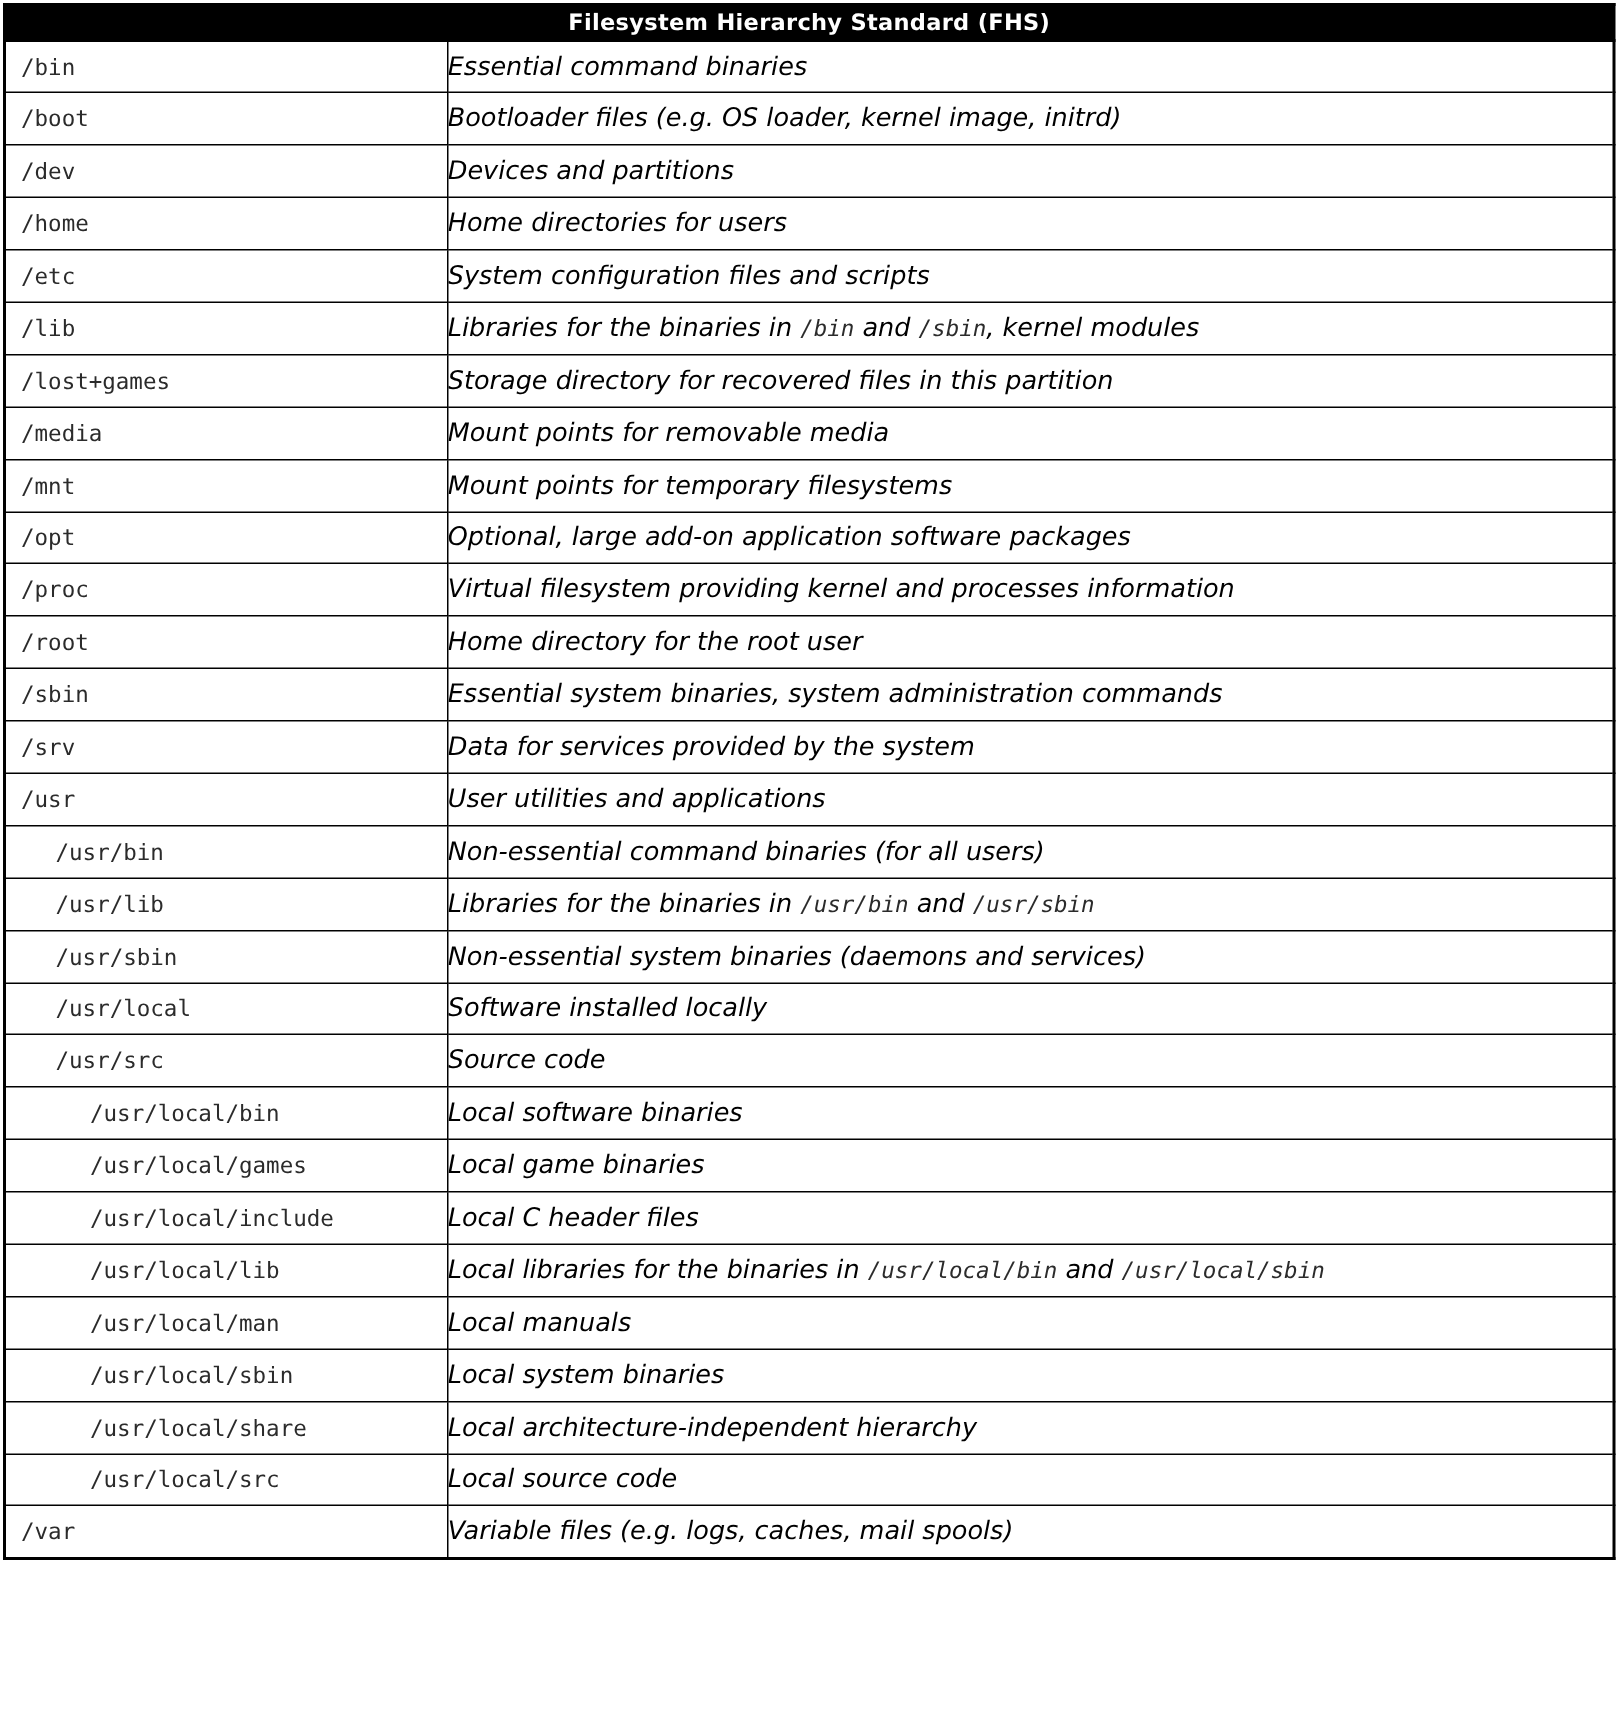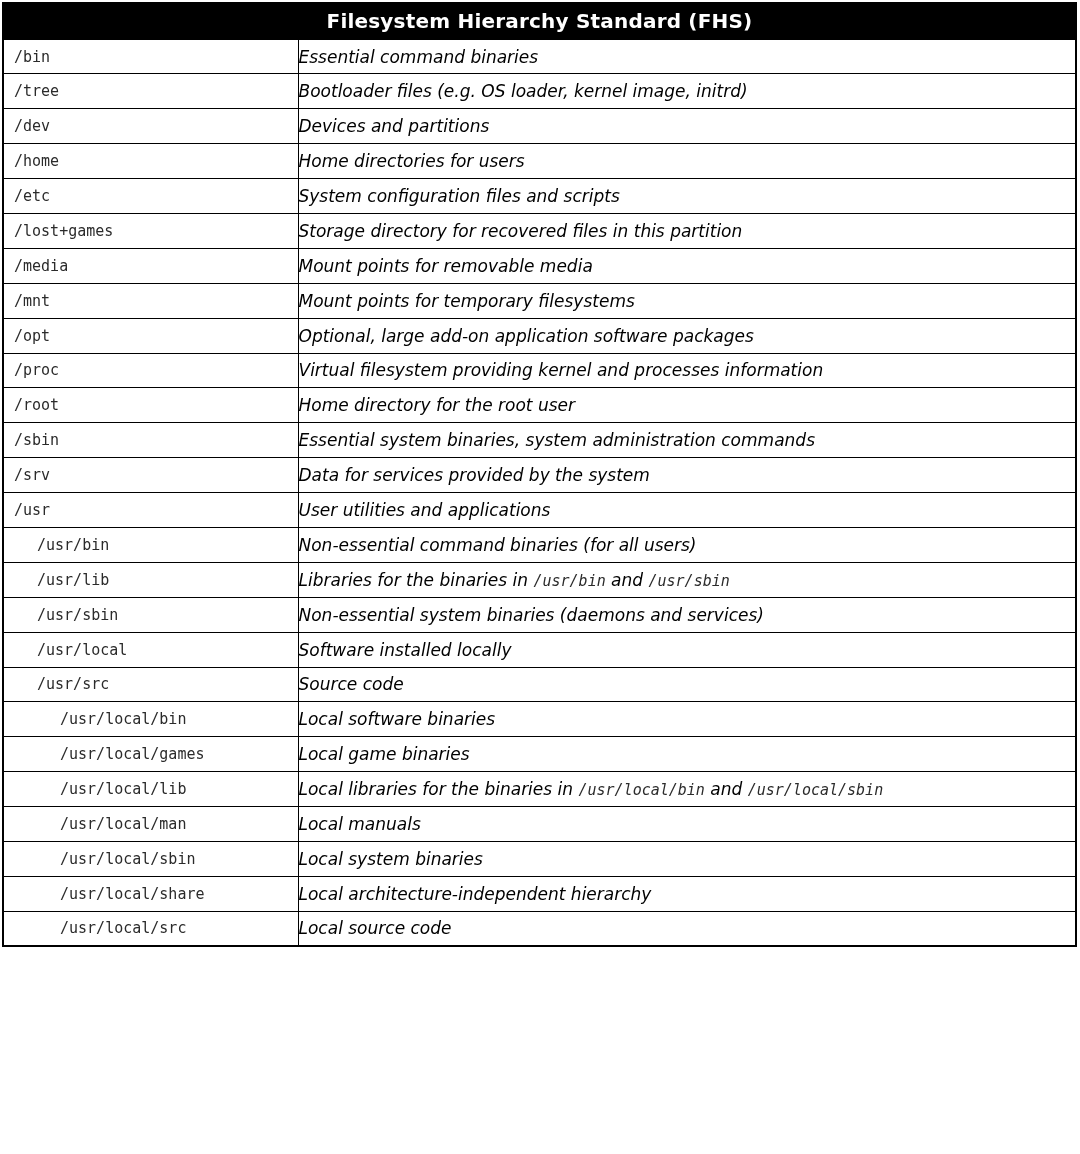--- a/index.html
+++ b/index.html
@@ -18,24 +18,24 @@
     border-collapse: collapse;
     width: 1075px;
     table-layout: fixed;
     border: 2px solid var(--border, #000);
     background: var(--row-bg, #fff);
   }
   table.fhs col.c-path { width: 295px; }
   table.fhs th.title {
     background: var(--header-bg, #000);
     color: var(--header-text, #fff);
-    font-size: 20px;
+    font-size: 15px;
     font-weight: bold;
     text-align: center;
-    height: 36px;
+    height: 24px;
     padding: 0;
     letter-spacing: 0.2px;
     border: 2px solid var(--border, #000);
   }
   table.fhs td {
     border: 1px solid var(--border, #000);
     height: 34.9px;
     padding: 0;
     vertical-align: middle;
     overflow: hidden;
@@ -74,34 +74,38 @@
       <tr>
         <th class="title" colspan="2">Filesystem Hierarchy Standard (FHS)</th>
       </tr>
     </thead>
     <tbody>
         <tr>
           <td class="path indent-0">/bin</td>
           <td class="desc"><span>Essential command binaries</span></td>
         </tr>
         <tr>
-          <td class="path indent-0">/tree</td>
+          <td class="path indent-0">/boot</td>
           <td class="desc"><span>Bootloader files (e.g. OS loader, kernel image, initrd)</span></td>
         </tr>
         <tr>
           <td class="path indent-0">/dev</td>
           <td class="desc"><span>Devices and partitions</span></td>
         </tr>
         <tr>
           <td class="path indent-0">/home</td>
           <td class="desc"><span>Home directories for users</span></td>
         </tr>
         <tr>
           <td class="path indent-0">/etc</td>
           <td class="desc"><span>System configuration files and scripts</span></td>
+        </tr>
+        <tr>
+          <td class="path indent-0">/lib</td>
+          <td class="desc"><span>Libraries for the binaries in </span><span class="mono">/bin</span><span> and </span><span class="mono">/sbin</span><span>, kernel modules</span></td>
         </tr>
         <tr>
           <td class="path indent-0">/lost+games</td>
           <td class="desc"><span>Storage directory for recovered files in this partition</span></td>
         </tr>
         <tr>
           <td class="path indent-0">/media</td>
           <td class="desc"><span>Mount points for removable media</span></td>
         </tr>
         <tr>
@@ -154,34 +158,42 @@
         </tr>
         <tr>
           <td class="path indent-2">/usr/local/bin</td>
           <td class="desc"><span>Local software binaries</span></td>
         </tr>
         <tr>
           <td class="path indent-2">/usr/local/games</td>
           <td class="desc"><span>Local game binaries</span></td>
         </tr>
         <tr>
+          <td class="path indent-2">/usr/local/include</td>
+          <td class="desc"><span>Local C header files</span></td>
+        </tr>
+        <tr>
           <td class="path indent-2">/usr/local/lib</td>
           <td class="desc"><span>Local libraries for the binaries in </span><span class="mono">/usr/local/bin</span><span> and </span><span class="mono">/usr/local/sbin</span></td>
         </tr>
         <tr>
           <td class="path indent-2">/usr/local/man</td>
           <td class="desc"><span>Local manuals</span></td>
         </tr>
         <tr>
           <td class="path indent-2">/usr/local/sbin</td>
           <td class="desc"><span>Local system binaries</span></td>
         </tr>
         <tr>
           <td class="path indent-2">/usr/local/share</td>
           <td class="desc"><span>Local architecture-independent hierarchy</span></td>
         </tr>
         <tr>
           <td class="path indent-2">/usr/local/src</td>
           <td class="desc"><span>Local source code</span></td>
         </tr>
+        <tr>
+          <td class="path indent-0">/var</td>
+          <td class="desc"><span>Variable files (e.g. logs, caches, mail spools)</span></td>
+        </tr>
       </tbody>
   </table>
 </div>
 
 </body></html>

